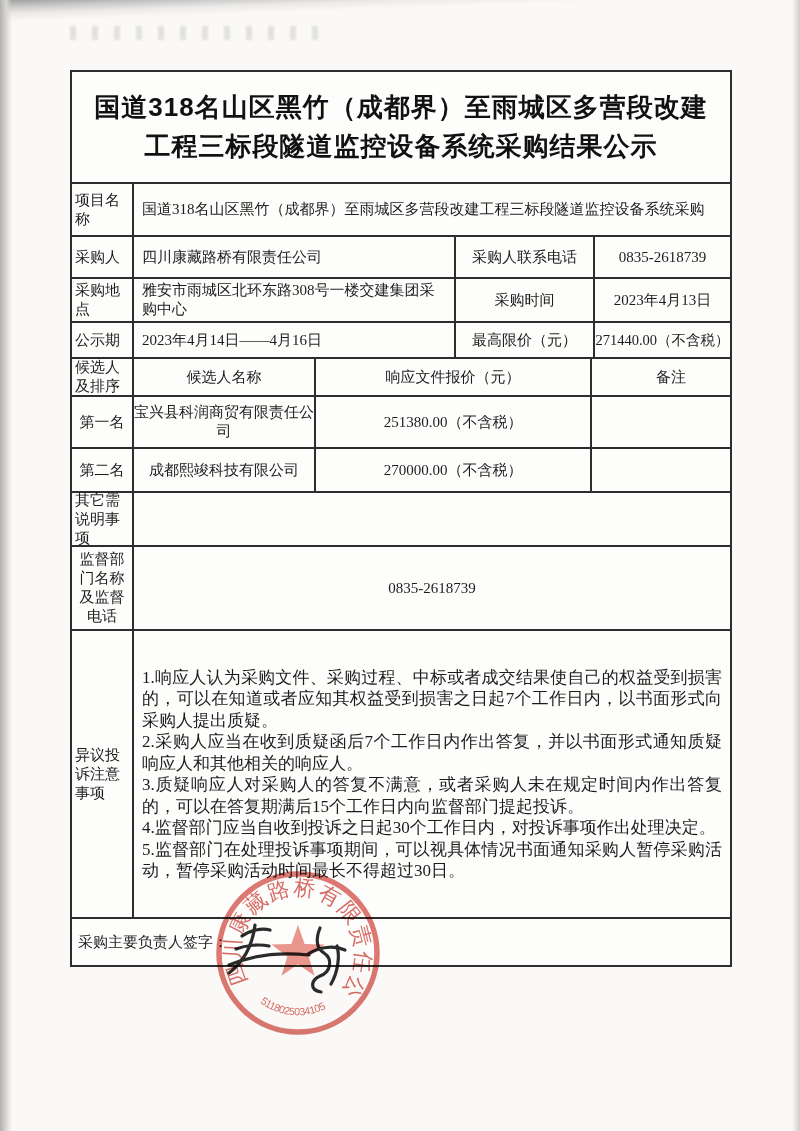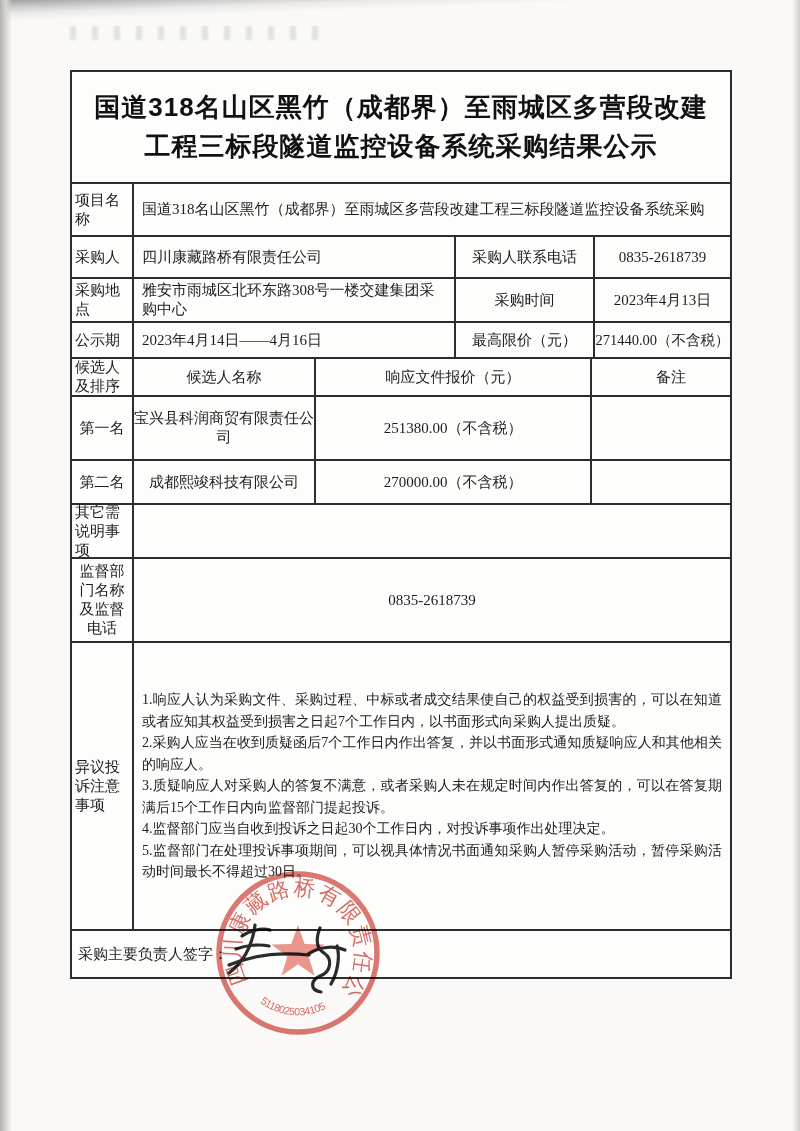--- a/index.html
+++ b/index.html
@@ -40,42 +40,42 @@
   .title-row{height:112px;align-items:center;justify-content:center;}
   .title-cell{width:100%;padding:0 22px;text-align:center;
     font-family:"Liberation Sans","DejaVu Sans",sans-serif;
     font-weight:800;font-size:26px;line-height:39px;letter-spacing:1px;color:#111;}
 
   .r-project{height:53px;}
   .r-purchaser{height:42px;}
   .r-location{height:44px;}
   .r-publicity{height:36px;}
   .r-candhead{height:38px;}
-  .r-cand1{height:64px;}
+  .r-cand1{height:52px;}
   .r-cand2{height:44px;}
   .r-other{height:54px;}
   .r-supervision{height:84px;}
   .r-objection{height:288px;}
   .r-sign{height:46px;}
 
   .col-value{width:322px;flex:0 0 322px;}
   .col-label2{width:139px;flex:0 0 139px;}
   .col-value2{flex:1;}
 
   .cand-rank{width:62px;flex:0 0 62px;}
   .cand-name{width:182px;flex:0 0 182px;}
   .cand-quote{width:276px;flex:0 0 276px;}
   .cand-remark{flex:1;padding-left:20px;}
 
   .sup-right{flex:1;display:flex;flex-direction:column;}
   .sup-sub{flex:1;display:flex;align-items:center;justify-content:center;font-size:15px;}
   .sup-sub.bb{border-bottom:2px solid #2d2d2d;}
 
   .objection-text{flex:1;padding:4px 8px;display:flex;flex-direction:column;justify-content:center;}
-  .objection-text .item{font-size:14px;line-height:21.5px;text-align:justify;}
+  .objection-text .item{font-size:17px;line-height:21.5px;text-align:justify;}
 
   .sign-cell{width:100%;padding:0 6px;font-size:15px;}
 
   
   .stamp{position:absolute;left:208px;top:863px;width:180px;height:180px;
     mix-blend-mode:multiply;opacity:.9;pointer-events:none;}
   .signature{position:absolute;left:216px;top:912px;width:160px;height:86px;
     mix-blend-mode:multiply;pointer-events:none;}
 </style>
 </head>

